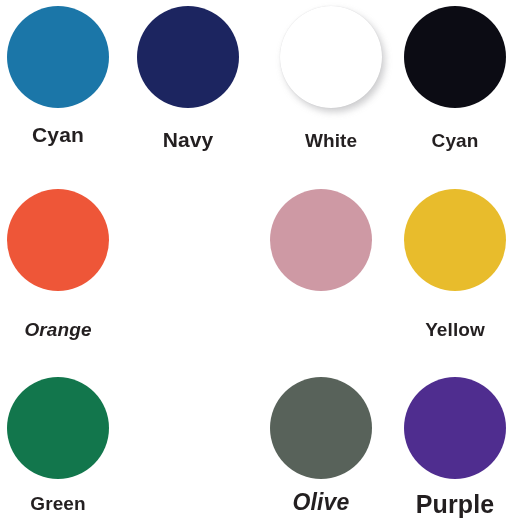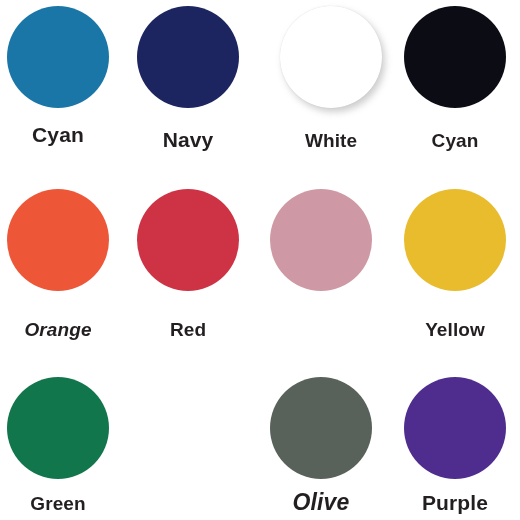--- a/index.html
+++ b/index.html
@@ -72,37 +72,33 @@
       <div class="swatch-label" style="top: 125px; font-size: 19px;">White</div>
     </div>
     <div class="swatch-cell" style="left: 404px; top: 6px; width: 102px; height: 150px;">
       <div class="swatch-dot" style="left: 0px; top: 0px; width: 102px; height: 102px; background: rgb(12, 12, 20);"></div>
       <div class="swatch-label" style="top: 125px; font-size: 19px;">Cyan</div>
     </div>
     <div class="swatch-cell" style="left: 7px; top: 189px; width: 102px; height: 156px; font-style: italic;">
       <div class="swatch-dot" style="left: 0px; top: 0px; width: 102px; height: 102px; background: rgb(238, 86, 56);"></div>
       <div class="swatch-label" style="top: 131px; font-size: 19px;">Orange</div>
     </div>
-    <div class="swatch-cell" style="left: 137px; top: 189px; width: 102px; height: 156px;">
-      <div class="swatch-dot" style="left: 0px; top: 0px; width: 102px; height: 102px; background: rgb(206, 51, 69);"></div>
-      <div class="swatch-label" style="top: 131px; font-size: 19px;">Red</div>
-    </div>
     <div class="swatch-cell" style="left: 270px; top: 189px; width: 102px; height: 156px;">
       <div class="swatch-dot" style="left: 0px; top: 0px; width: 102px; height: 102px; background: rgb(206, 153, 164);"></div>
     </div>
     <div class="swatch-cell" style="left: 404px; top: 189px; width: 102px; height: 156px;">
       <div class="swatch-dot" style="left: 0px; top: 0px; width: 102px; height: 102px; background: rgb(232, 188, 44);"></div>
       <div class="swatch-label" style="top: 131px; font-size: 19px;">Yellow</div>
     </div>
     <div class="swatch-cell" style="left: 7px; top: 377px; width: 102px; height: 142px;">
       <div class="swatch-dot" style="left: 0px; top: 0px; width: 102px; height: 102px; background: rgb(18, 118, 76);"></div>
       <div class="swatch-label" style="top: 117px; font-size: 19px;">Green</div>
     </div>
     <div class="swatch-cell is-empty" style="left: 137px; top: 377px; width: 102px; height: 142px;"></div>
     <div class="swatch-cell" style="left: 270px; top: 377px; width: 102px; height: 143px;">
       <div class="swatch-dot" style="left: 0px; top: 0px; width: 102px; height: 102px; background: rgb(88, 98, 90);"></div>
       <div class="swatch-label" style="top: 114px; font-size: 23px; font-style: italic;">Olive</div>
     </div>
     <div class="swatch-cell" style="left: 404px; top: 377px; width: 102px; height: 142px;">
       <div class="swatch-dot" style="left: 0px; top: 0px; width: 102px; height: 102px; background: rgb(79, 45, 143);"></div>
-      <div class="swatch-label" style="top: 115px; font-size: 21px;">Purple</div>
+      <div class="swatch-label" style="top: 115px; font-size: 25px;">Purple</div>
     </div>
   </div>
 
 </body></html>

